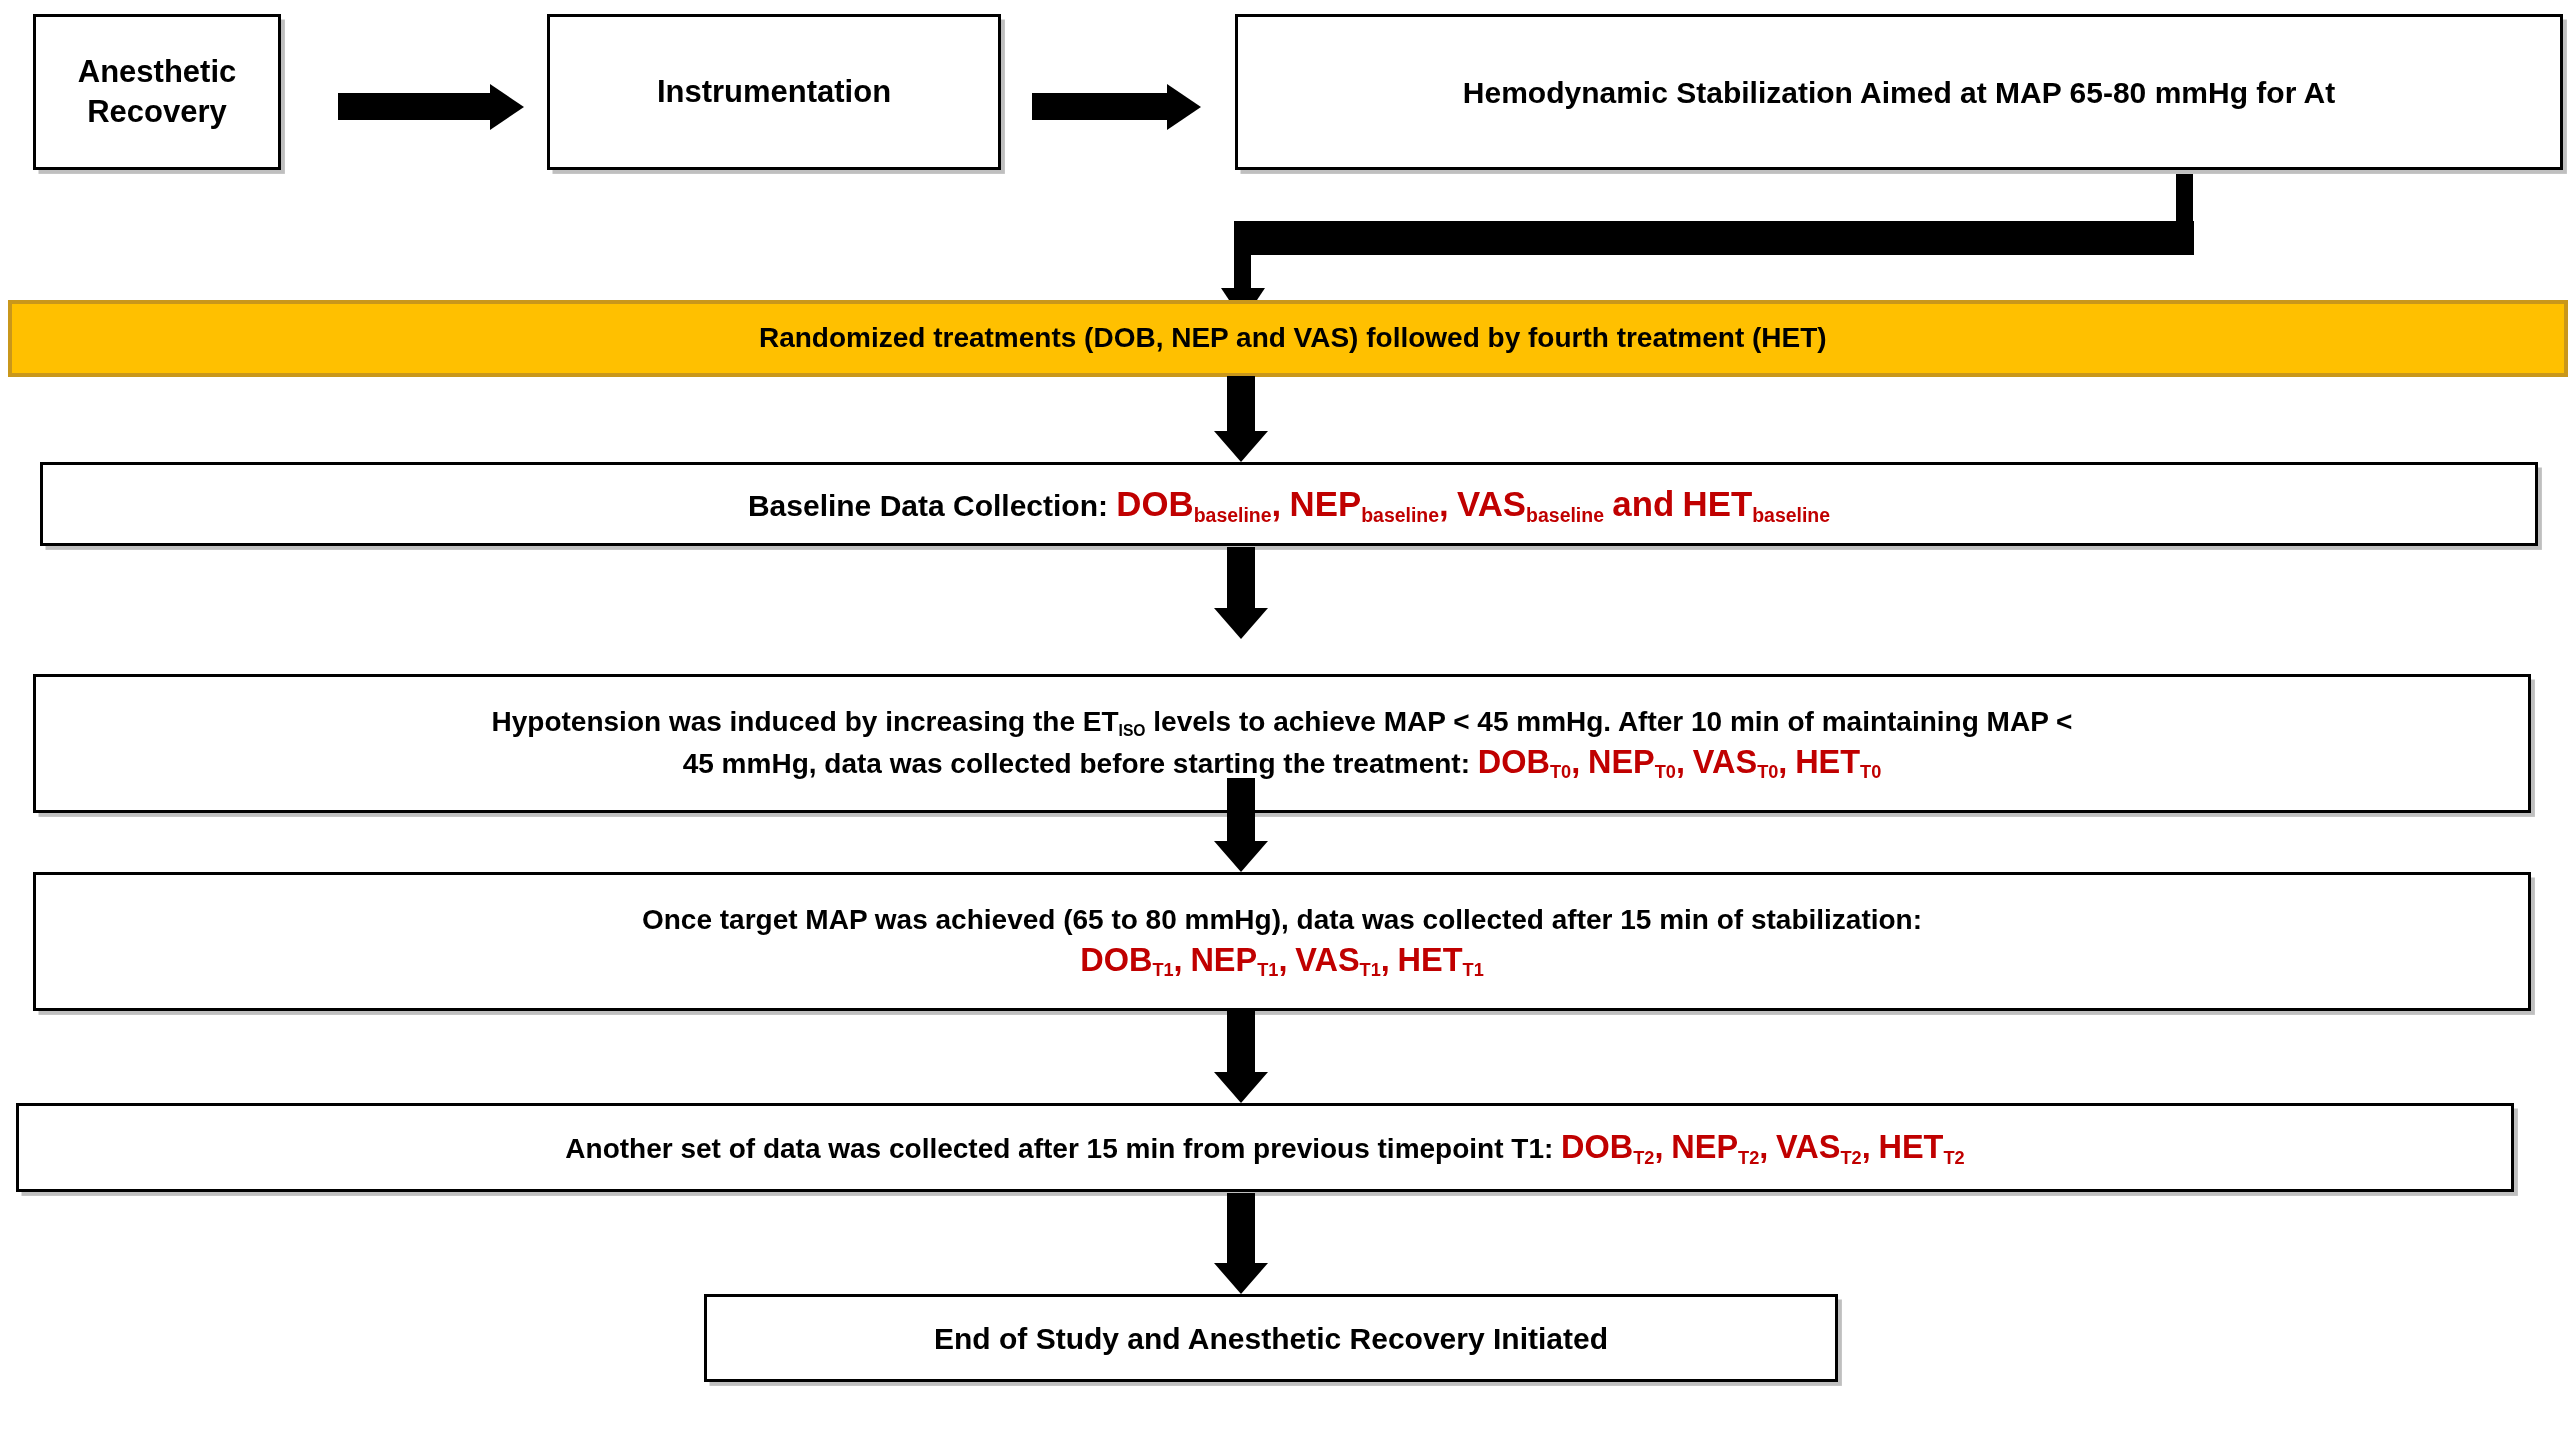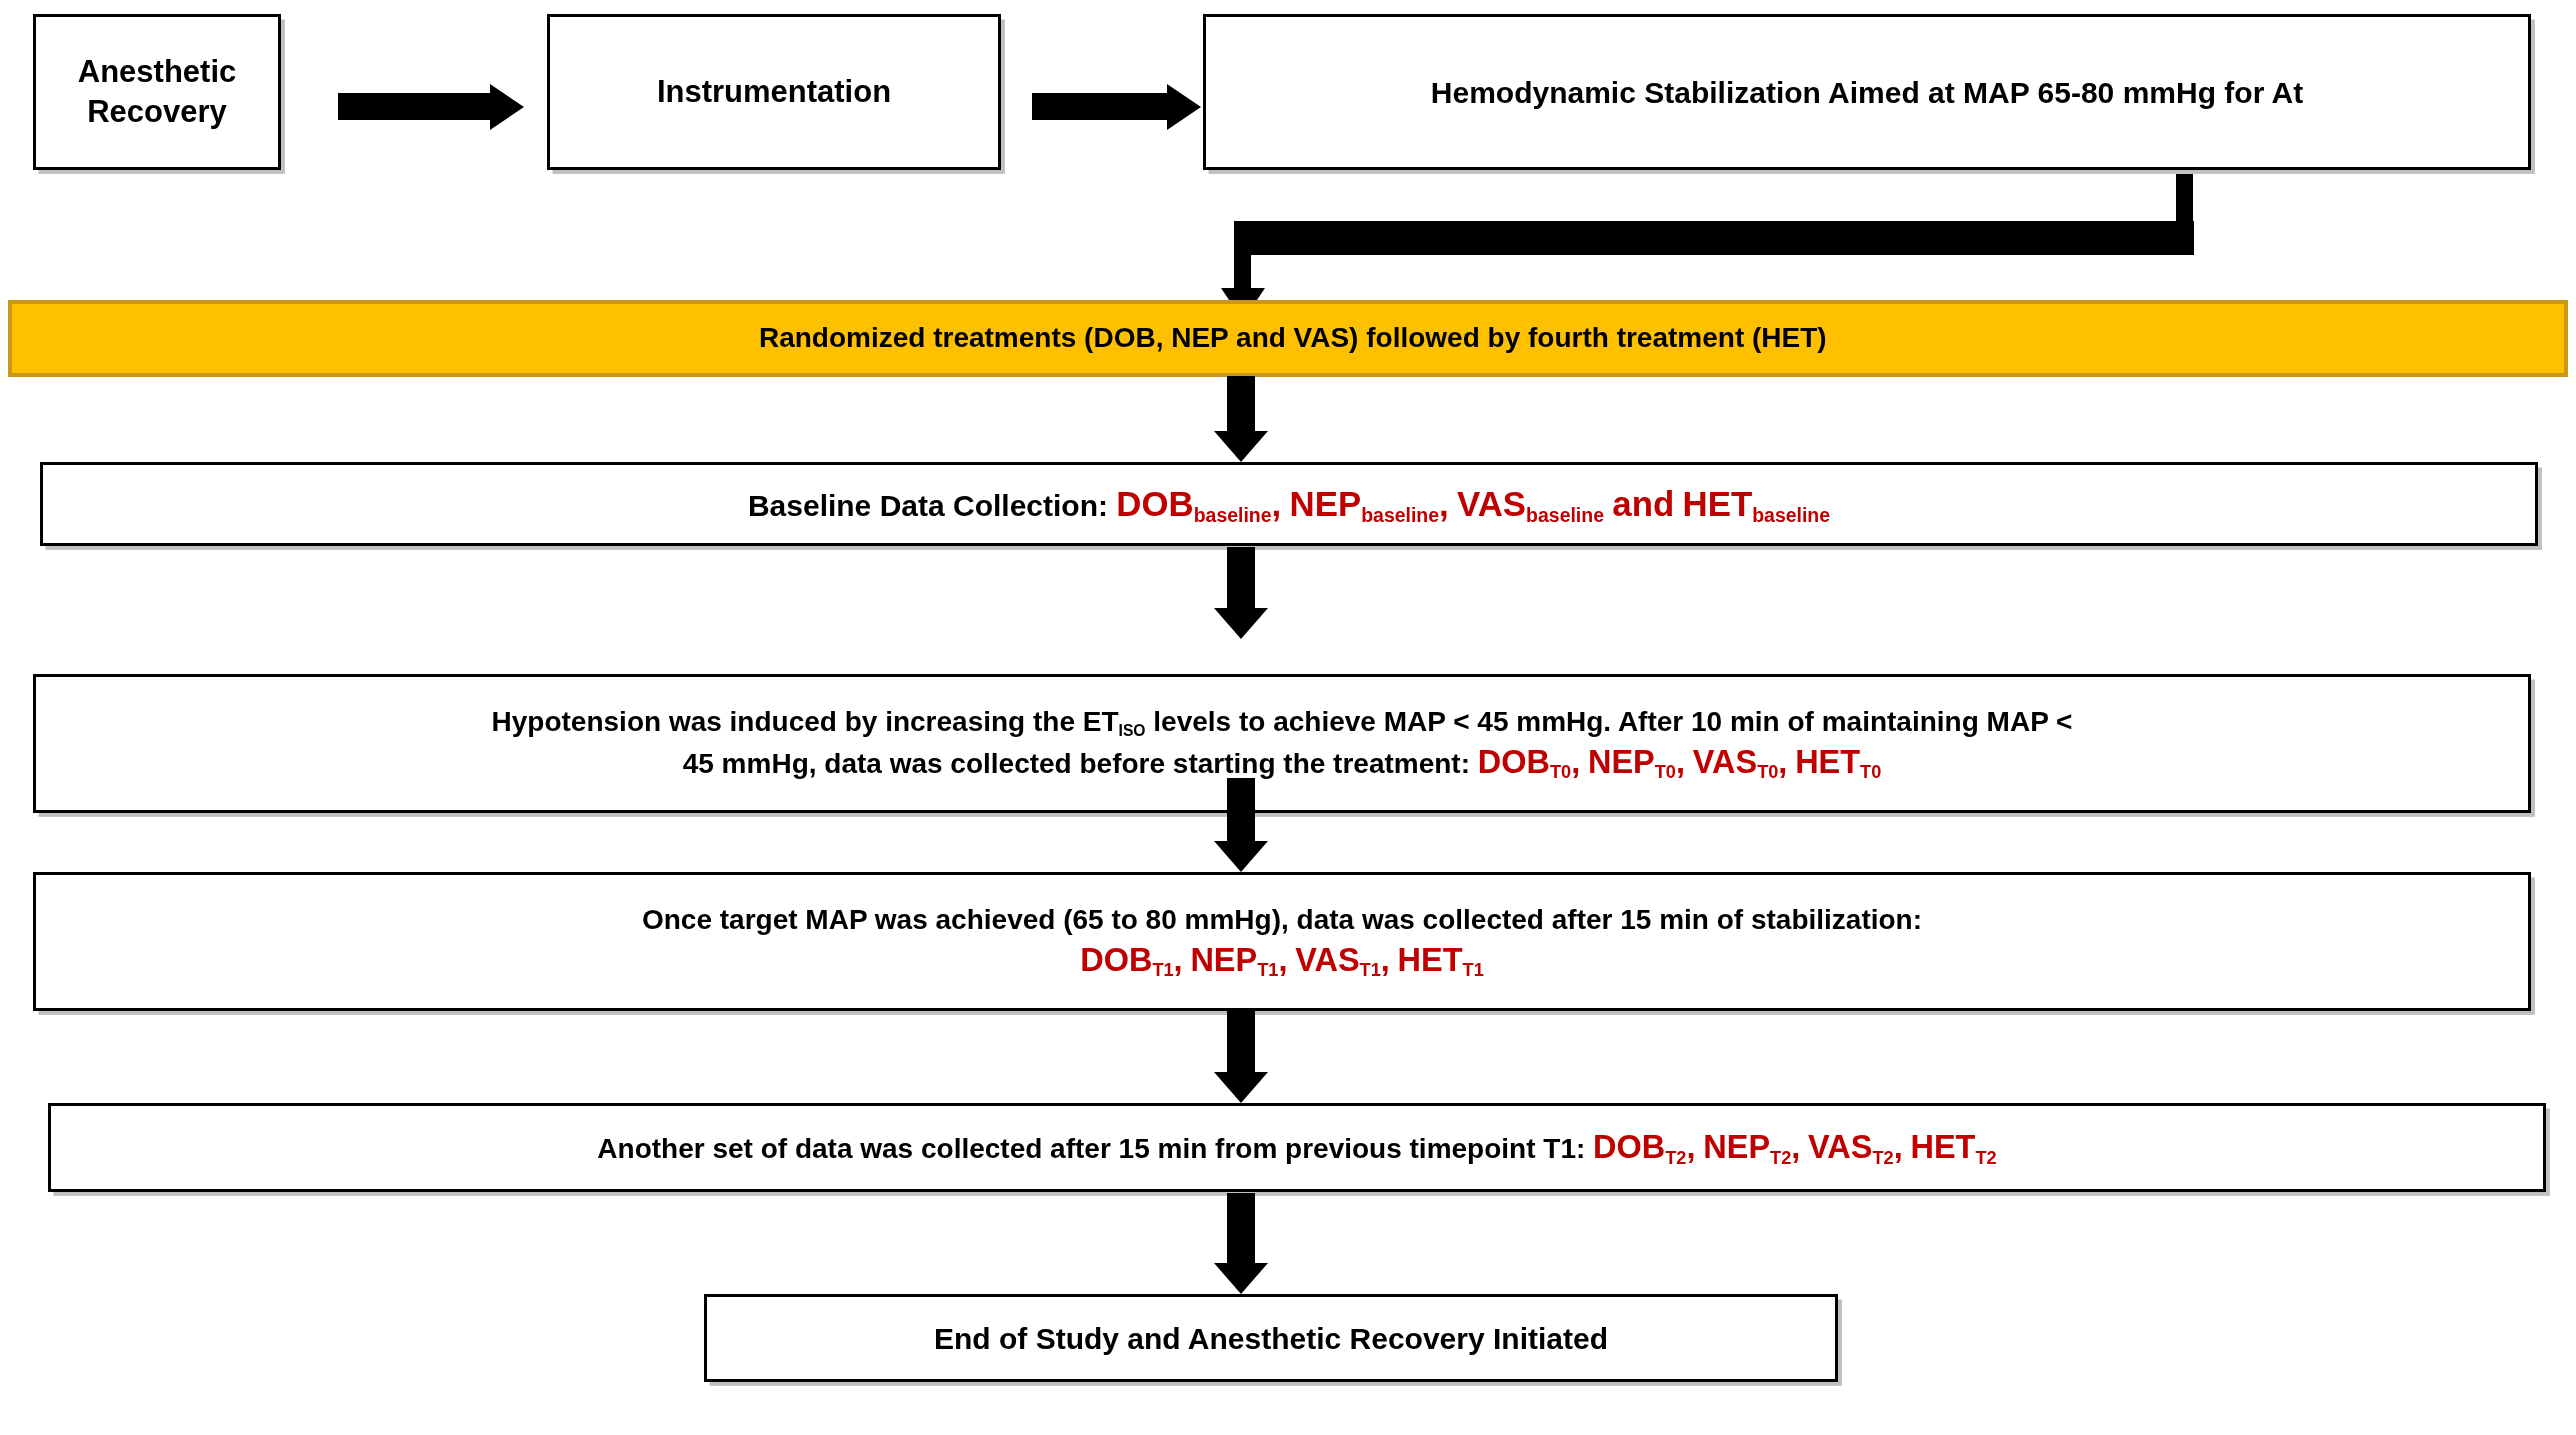--- a/index.html
+++ b/index.html
@@ -144,21 +144,21 @@
 
   <div class="fbox t40" style="left:547px; top:14px; width:454px; height:156px;">
     <div class="txt">Instrumentation</div>
   </div>
 
   <div class="harrow" style="left:1032px; top:84px; width:169px;">
     <div class="shaft" style="width:135px;"></div>
     <div class="head" style="left:135px;"></div>
   </div>
 
-  <div class="fbox t38" style="left:1203px; top:14px; width:1328px; height:156px; flex-direction:column;">
+  <div class="fbox t38" style="left:1235px; top:14px; width:1328px; height:156px; flex-direction:column;">
     <div class="txt">Hemodynamic Stabilization Aimed at MAP 65-80 mmHg for At</div>
   </div>
 
   <div class="elbow-v-right" style="left:2176px; top:174px; width:17px; height:81px;"></div>
   <div class="elbow-h" style="left:1234px; top:221px; width:960px; height:34px;"></div>
   <div class="elbow-v-left" style="left:1234px; top:221px; width:17px; height:77px;"></div>
   <div class="elbow-head" style="left:1221px; top:288px;"></div>
 
   <div class="fbox orange t36" style="left:7.8px; top:300px; width:2560px; height:77px;padding-left:24px;">
     <div class="txt">Randomized treatments (DOB, NEP and VAS) followed by fourth treatment (HET)</div>
@@ -211,21 +211,21 @@
       <span class="red code">VAS<sub>T1</sub>,</span>
       <span class="red code">HET<sub>T1</sub></span>
     </div>
   </div>
 
   <div class="varrow" style="left:1214px; top:1011px; height:92px;">
     <div class="vshaft" style="height:61px;"></div>
     <div class="vhead" style="top:61px;"></div>
   </div>
 
-  <div class="fbox t36" style="left:48px; top:1103px; width:2498px; height:89px;">
+  <div class="fbox t36" style="left:16px; top:1103px; width:2498px; height:89px;">
     <div class="txt">
       <span>Another set of data was collected after 15 min from previous timepoint T1:</span>
       <span class="red code">DOB<sub>T2</sub>,</span>
       <span class="red code">NEP<sub>T2</sub>,</span>
       <span class="red code">VAS<sub>T2</sub>,</span>
       <span class="red code">HET<sub>T2</sub></span>
     </div>
   </div>
 
   <div class="varrow" style="left:1214px; top:1193px; height:102px;">

